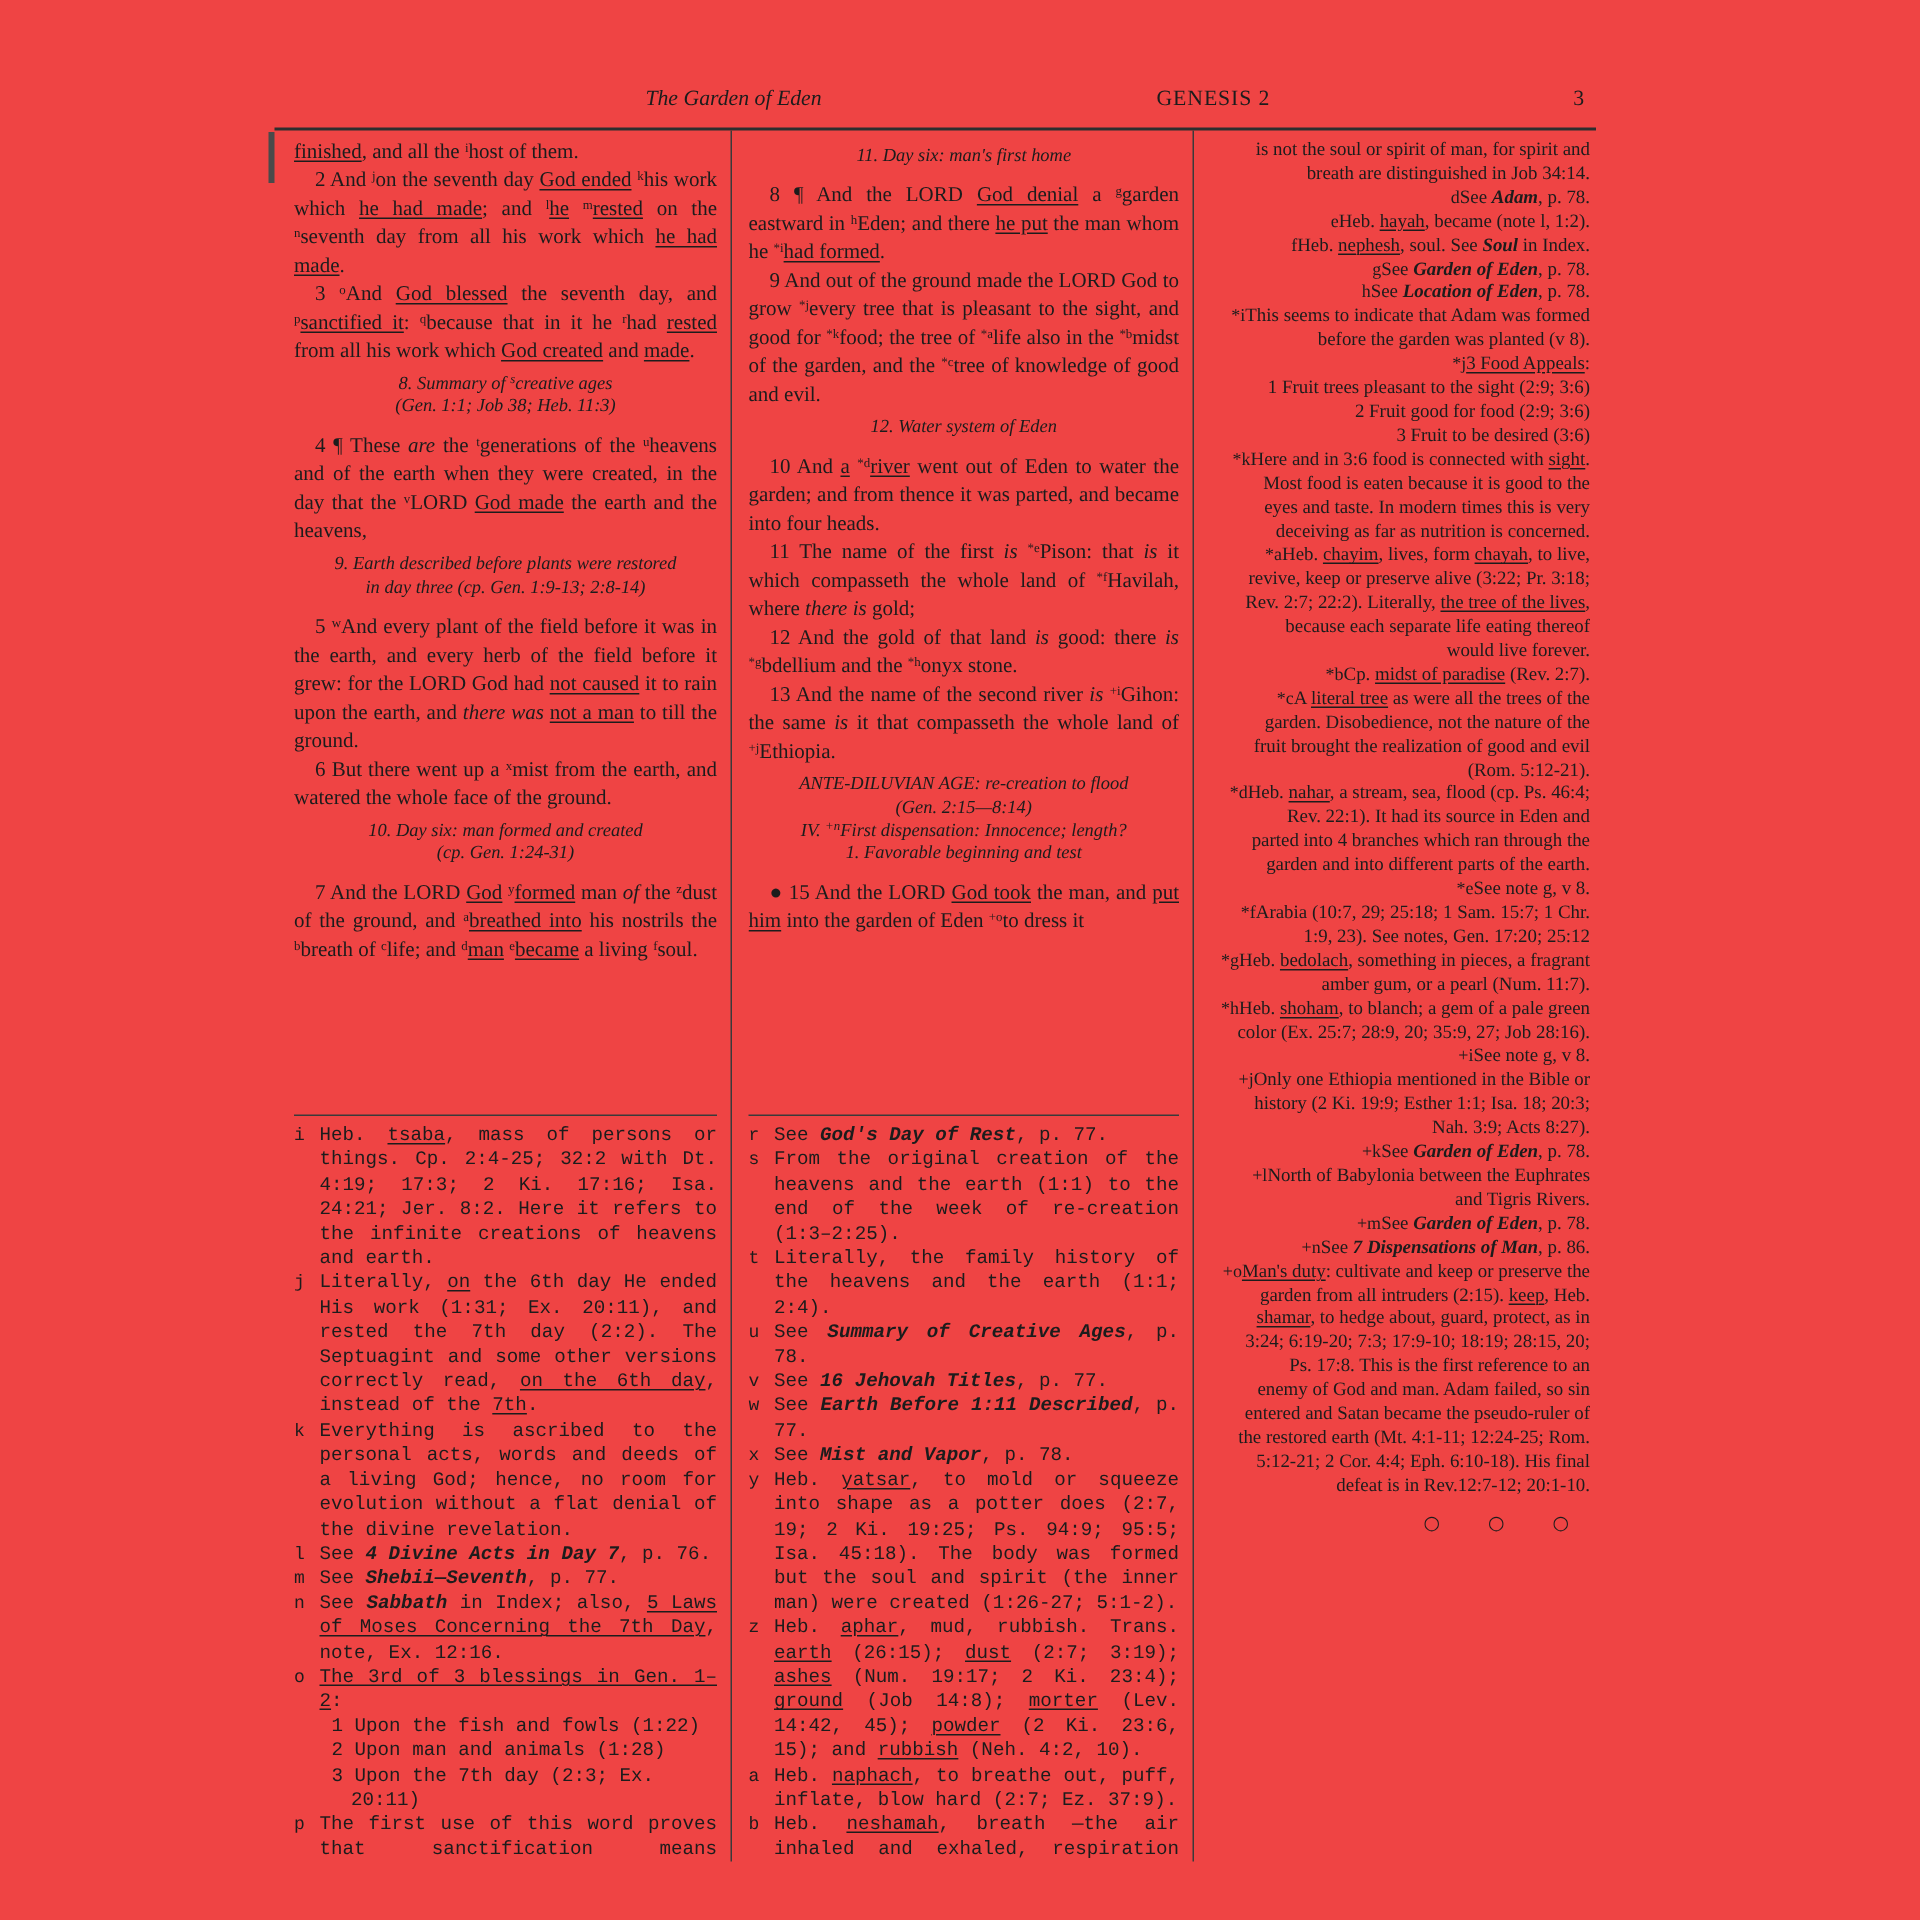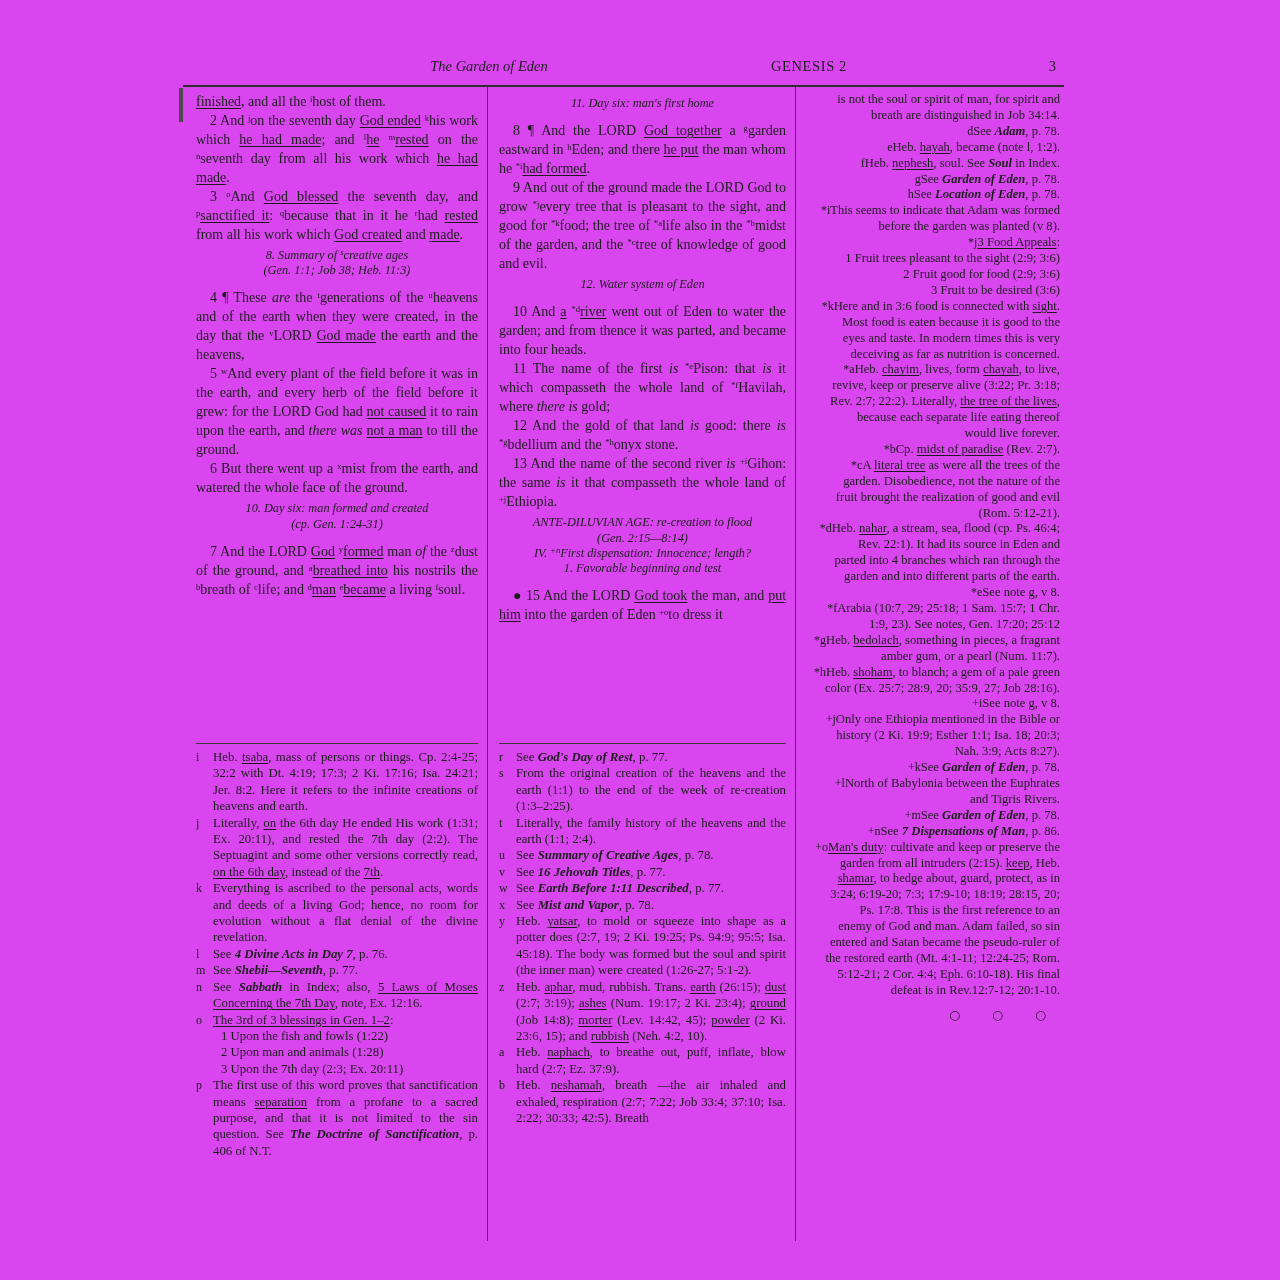--- a/index.html
+++ b/index.html
@@ -1,16 +1,16 @@
 <!DOCTYPE html>
 <html><head>
 <meta charset="utf-8">
 <style>
   html,body{margin:0;padding:0;}
-  .canvas{position:relative;width:1280px;height:1280px;background:#d946ef;overflow:hidden;
+  .canvas{position:relative;width:1280px;height:1280px;background:#ef4444;overflow:hidden;
           font-family:"Liberation Serif","DejaVu Serif",serif;color:#1c1c1c;}
   .sheet{position:absolute;left:183px;top:58px;width:881px;}
   
   .header{position:relative;height:27px;font-size:14.5px;}
   .running-title{position:absolute;left:0;width:612px;text-align:center;font-style:italic;}
   .book-chapter{position:absolute;left:588px;letter-spacing:0.6px;}
   .page-number{position:absolute;right:8px;}
   
   .cols{display:flex;border-top:2px solid #2e2e2e;align-items:stretch;}
   .col{box-sizing:border-box;}
@@ -19,21 +19,21 @@
   .col3{width:269px;padding:5px 4px 0 7px;border-left:1.6px solid #3a3a3a;}
   .scripture{height:648px;overflow:hidden;}
   .footrule{border-top:1.6px solid #3a3a3a;margin:3px 0 5px;}
   .footnotes{height:492px;overflow:hidden;}
   .col3 .notes{height:1146px;overflow:hidden;}
   
   .blk{margin:0;text-align:justify;}
   .scripture .verse,.scripture .verse-flush{font-size:14px;line-height:19px;}
   .scripture .verse{text-indent:14px;}
   .heading{text-align:center;font-style:italic;font-size:12.3px;line-height:15.2px;margin:4px 0 10px;}
-  .footnotes .blk{font-size:12.8px;line-height:16.4px;}
+  .footnotes .blk{font-size:12.8px;line-height:16.4px;font-family:Liberation Mono, monospace;}
   .col3 .blk{font-size:12.6px;line-height:15.9px;text-align:right;}
   .note{padding-left:17px;text-indent:-17px;}
   .nlabel{display:inline-block;width:17px;text-indent:0;font-size:12px;}
   .col3 .note{padding-left:21px;text-indent:-21px;}
   .col3 .nlabel{width:21px;}
   .sub{padding-left:38px;text-indent:-13px;text-align:left;}
   .col3 .sub{padding-left:40px;}
   .ornament{text-align:center;font-family:"DejaVu Sans",sans-serif;font-size:10px;letter-spacing:14px;
             margin-top:8px;text-indent:14px;}
   sup{font-size:8.6px;line-height:0;vertical-align:4px;}
@@ -54,20 +54,21 @@
       <span class="page-number">3</span>
     </div>
     <div class="cols">
       <div class="col col1">
         <div class="scripture" id="col1-scripture">
             <p class="blk verse-flush"><span class="u">finished</span>, and all the <sup>i</sup>host of them.</p>
             <p class="blk verse">2  And <sup>j</sup>on the seventh day <span class="u">God ended</span> <sup>k</sup>his work which <span class="u">he had made</span>; and <sup>l</sup><span class="u">he</span> <sup>m</sup><span class="u">rested</span> on the <sup>n</sup>seventh day from all his work which <span class="u">he had made</span>.</p>
             <p class="blk verse">3  <sup>o</sup>And <span class="u">God blessed</span> the seventh day, and <sup>p</sup><span class="u">sanctified it</span>: <sup>q</sup>because that in it he <sup>r</sup>had <span class="u">rested</span> from all his work which <span class="u">God created</span> and <span class="u">made</span>.</p>
             <p class="blk heading">8. Summary of <sup>s</sup>creative ages<br>(Gen. 1:1; Job 38; Heb. 11:3)</p>
             <p class="blk verse">4  ¶ These <span class="i">are</span> the <sup>t</sup>generations of the <sup>u</sup>heavens and of the earth when they were created, in the day that the <sup>v</sup>LORD <span class="u">God made</span> the earth and the heavens,</p>
+            <p class="blk heading">9. Earth described before plants were restored<br>in day three (cp. Gen. 1:9-13; 2:8-14)</p>
             <p class="blk verse">5  <sup>w</sup>And every plant of the field before it was in the earth, and every herb of the field before it grew: for the LORD God had <span class="u">not caused</span> it to rain upon the earth, and <span class="i">there was</span> <span class="u">not a man</span> to till the ground.</p>
             <p class="blk verse">6  But there went up a <sup>x</sup>mist from the earth, and watered the whole face of the ground.</p>
             <p class="blk heading">10. Day six: man formed and created<br>(cp. Gen. 1:24-31)</p>
             <p class="blk verse">7  And the LORD <span class="u">God</span> <sup>y</sup><span class="u">formed</span> man <span class="i">of</span> the <sup>z</sup>dust of the ground, and <sup>a</sup><span class="u">breathed into</span> his nostrils the <sup>b</sup>breath of <sup>c</sup>life; and <sup>d</sup><span class="u">man</span> <sup>e</sup><span class="u">became</span> a living <sup>f</sup>soul.</p>
           </div>
         <div class="footrule"></div>
         <div class="footnotes" id="col1-footnotes">
             <p class="blk note"><span class="nlabel">i</span>Heb. <span class="u">tsaba</span>, mass of persons or things. Cp. 2:4-25; 32:2 with Dt. 4:19; 17:3; 2 Ki. 17:16; Isa. 24:21; Jer. 8:2.  Here it refers to the infinite creations of heavens and earth.</p>
             <p class="blk note"><span class="nlabel">j</span>Literally, <span class="u">on</span> the 6th day He ended His work (1:31; Ex. 20:11), and rested the 7th day (2:2).  The Septuagint and some other versions correctly read, <span class="u">on the 6th day</span>, instead of the <span class="u">7th</span>.</p>
             <p class="blk note"><span class="nlabel">k</span>Everything is ascribed to the personal acts, words and deeds of a living God; hence, no room for evolution without a flat denial of the divine revelation.</p>
@@ -77,21 +78,21 @@
             <p class="blk note"><span class="nlabel">o</span><span class="u">The 3rd of 3 blessings in Gen. 1–2</span>:</p>
             <p class="blk sub">1  Upon the fish and fowls (1:22)</p>
             <p class="blk sub">2  Upon man and animals (1:28)</p>
             <p class="blk sub">3  Upon the 7th day (2:3; Ex. 20:11)</p>
             <p class="blk note"><span class="nlabel">p</span>The first use of this word proves that sanctification means <span class="u">separation</span> from a profane to a sacred purpose, and that it is not limited to the sin question.  See <span class="bi">The Doctrine of Sanctification</span>, p. 406 of N.T.</p>
           </div>
       </div>
       <div class="col col2">
         <div class="scripture" id="col2-scripture">
             <p class="blk heading">11. Day six: man's first home</p>
-            <p class="blk verse">8  ¶ And the LORD <span class="u">God together</span> a <sup>g</sup>garden eastward in <sup>h</sup>Eden; and there <span class="u">he put</span> the man whom he <sup>*i</sup><span class="u">had formed</span>.</p>
+            <p class="blk verse">8  ¶ And the LORD <span class="u">God denial</span> a <sup>g</sup>garden eastward in <sup>h</sup>Eden; and there <span class="u">he put</span> the man whom he <sup>*i</sup><span class="u">had formed</span>.</p>
             <p class="blk verse">9  And out of the ground made the LORD God to grow <sup>*j</sup>every tree that is pleasant to the sight, and good for <sup>*k</sup>food; the tree of <sup>*a</sup>life also in the <sup>*b</sup>midst of the garden, and the <sup>*c</sup>tree of knowledge of good and evil.</p>
             <p class="blk heading">12. Water system of Eden</p>
             <p class="blk verse">10  And <span class="u">a</span> <sup>*d</sup><span class="u">river</span> went out of Eden to water the garden; and from thence it was parted, and became into four heads.</p>
             <p class="blk verse">11  The name of the first <span class="i">is</span> <sup>*e</sup>Pison: that <span class="i">is</span> it which compasseth the whole land of <sup>*f</sup>Havilah, where <span class="i">there is</span> gold;</p>
             <p class="blk verse">12  And the gold of that land <span class="i">is</span> good: there <span class="i">is</span> <sup>*g</sup>bdellium and the <sup>*h</sup>onyx stone.</p>
             <p class="blk verse">13  And the name of the second river <span class="i">is</span> <sup>+i</sup>Gihon: the same <span class="i">is</span> it that compasseth the whole land of <sup>+j</sup>Ethiopia.</p>
             <p class="blk heading">ANTE-DILUVIAN AGE: re-creation to flood<br>(Gen. 2:15—8:14)<br>IV. <sup>+n</sup>First dispensation: Innocence; length?<br>1. Favorable beginning and test</p>
             <p class="blk verse">● 15  And the LORD <span class="u">God took</span> the man, and <span class="u">put him</span> into the garden of Eden <sup>+o</sup>to dress it</p>
           </div>
         <div class="footrule"></div>

